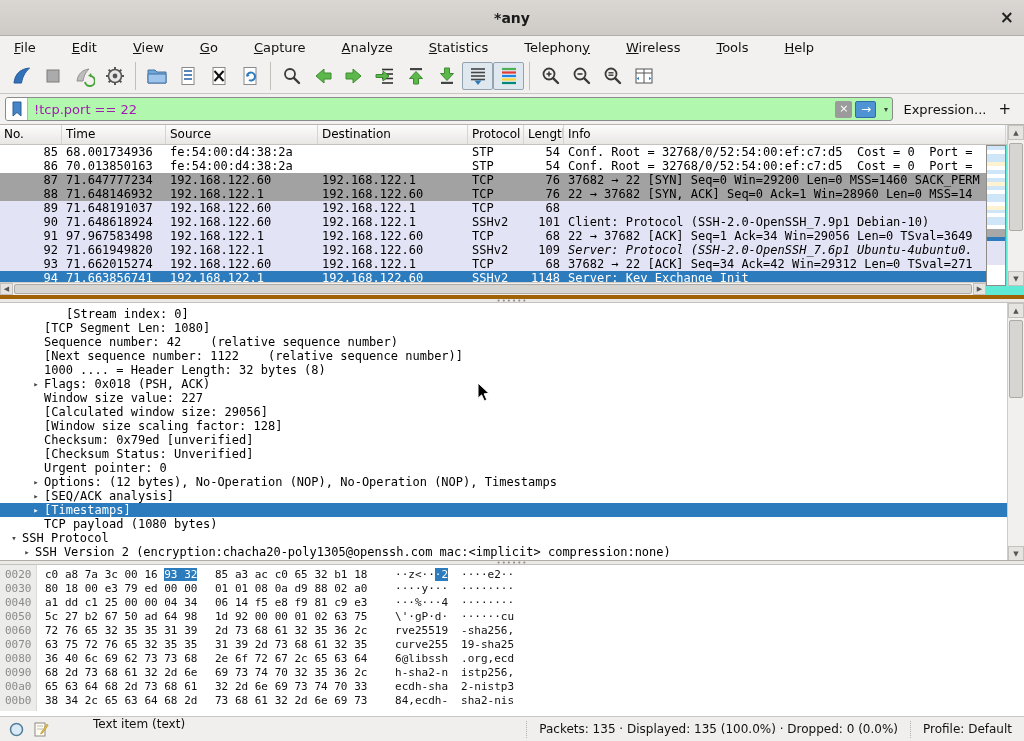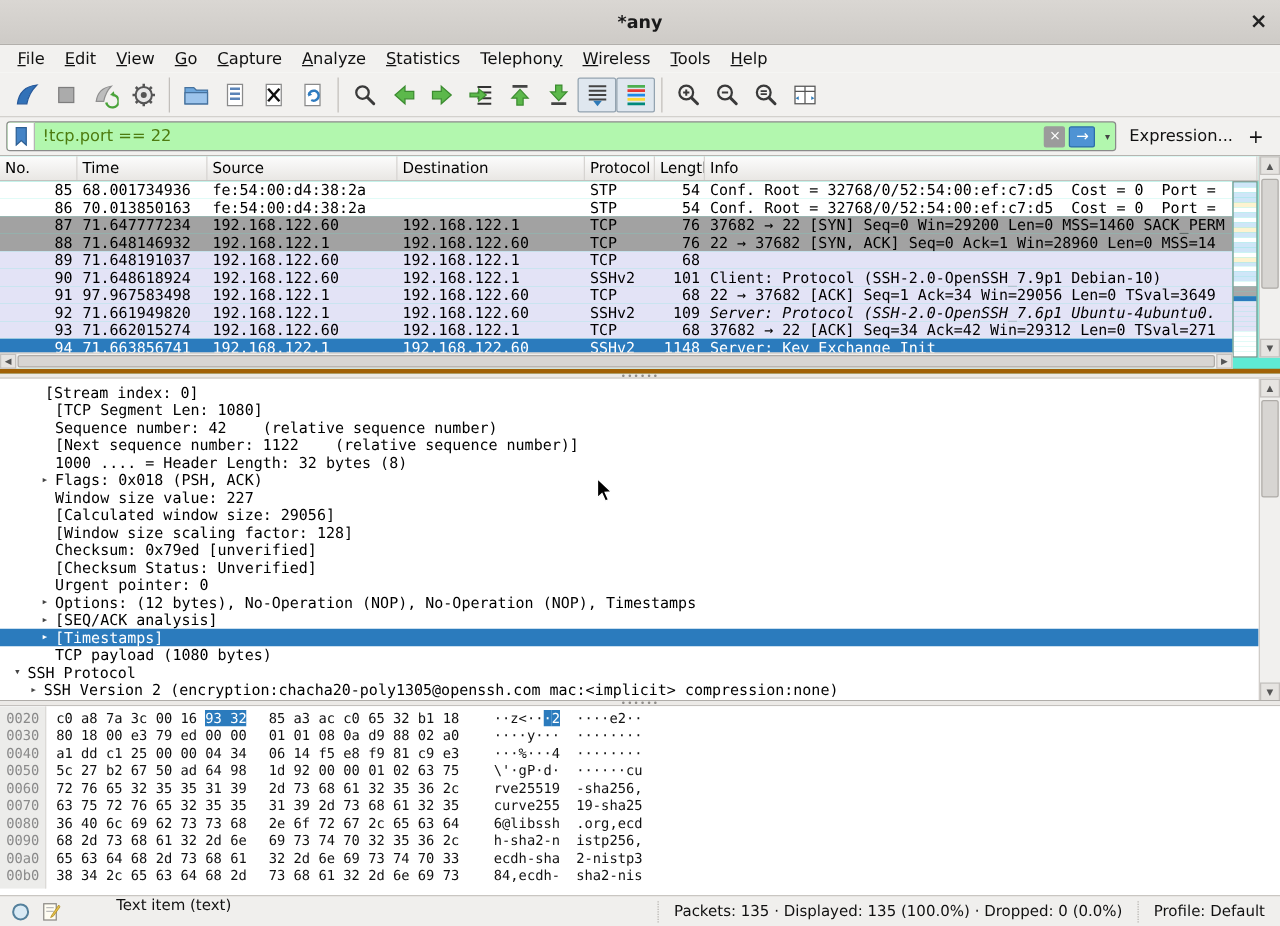--- a/index.html
+++ b/index.html
@@ -13,37 +13,37 @@
   *{box-sizing:border-box;margin:0;padding:0;}
   body{width:1024px;height:741px;overflow:hidden;font-family:"DejaVu Sans",sans-serif;background:#fff;}
   #app{position:relative;width:1024px;height:741px;outline:1px solid #9a9a9a;background:#fff;}
 
   
   .titlebar{height:36px;background:linear-gradient(#dad7d3,#cecbc7);border-bottom:1px solid #b2afab;
     display:flex;align-items:center;justify-content:center;position:relative;font-size:14px;font-weight:bold;color:#1a1a1a;}
   .close-btn{position:absolute;right:10px;top:7px;font-size:17px;line-height:20px;color:#222;cursor:default;}
 
   
-  .menubar{height:22px;background:var(--chrome);display:flex;align-items:center;padding-left:6px;font-size:13px;color:#111;}
+  .menubar{height:22px;background:var(--chrome);display:flex;align-items:center;padding-left:6px;font-size:13px;color:#111;gap:20px;}
   .menu-item{padding:2px 8px;white-space:nowrap;}
   .menu-item .u{text-decoration:underline;}
 
   
   .toolbar{height:36px;background:var(--chrome);border-bottom:1px solid var(--border);display:flex;align-items:center;padding:0 6px;}
   .tb-group{display:flex;align-items:center;}
   .tb-group + .tb-group{border-left:1px solid #c2bfbb;margin-left:5px;padding-left:5px;}
   .tb-btn{width:31px;height:28px;display:flex;align-items:center;justify-content:center;border:1px solid transparent;border-radius:2px;}
   .tb-btn.active{background:#dfe7ef;border:1px solid #93a3b0;}
   .tb-btn svg{display:block;}
 
   
   .filterbar{height:31px;background:var(--chrome);border-bottom:1px solid #b7b4b0;display:flex;align-items:center;padding:0 5px;}
   .filter-field{flex:1;height:24px;background:var(--filter-green);border:1px solid #8a8a8a;border-radius:3px;display:flex;align-items:center;overflow:hidden;}
   .bookmark-btn{width:22px;height:22px;background:#fff;border-right:1px solid #b5b5b5;display:flex;align-items:center;justify-content:center;}
-  .filter-input{flex:1;background:transparent;border:none;outline:none;font:13px "DejaVu Sans",sans-serif;padding:0 6px;color:#4d7c0f;}
+  .filter-input{flex:1;background:transparent;border:none;outline:none;font:13px "DejaVu Sans",sans-serif;padding:0 6px;color:#a21caf;}
   .clear-btn{width:17px;height:17px;background:#9b9b9b;border-radius:2px;color:#fff;font-size:11px;line-height:16px;text-align:center;margin-right:3px;}
   .apply-btn{width:21px;height:17px;background:#4e93d4;border:1px solid #2d6da8;border-radius:2px;color:#fff;font-size:12px;line-height:15px;text-align:center;margin-right:3px;}
   .dropdown-btn{width:13px;height:22px;font-size:8px;color:#444;display:flex;align-items:center;justify-content:center;}
   .expression-label{font-size:13px;color:#111;padding:0 10px;white-space:nowrap;}
   .add-btn{font-size:15px;color:#111;padding:0 8px 0 2px;}
 
   
   .packet-list{position:relative;height:174px;background:#5eead4;border-bottom:4px solid #a16207;}
   .plist-header{position:absolute;left:0;top:0;width:1007px;height:20px;display:flex;
     background:linear-gradient(#fcfcfc,#e9e7e4);border-bottom:1px solid #c4c1be;font-size:12px;color:#000;}
@@ -387,21 +387,21 @@
       <div class="arr" style="right:0;">▶</div>
     </div>
   </div>
 
   <div class="splitter">
       <span class="dots">••••••</span>
     </div>
 
   <div class="details">
     <div class="details-content">
-        <div class="dline" style="padding-left: 36px;"><span>[Stream index: 0]</span></div>
+        <div class="dline" style="padding-left: 66px;"><span>[Stream index: 0]</span></div>
         <div class="dline" style="padding-left: 44px;"><span>[TCP Segment Len: 1080]</span></div>
         <div class="dline" style="padding-left: 44px;"><span>Sequence number: 42    (relative sequence number)</span></div>
         <div class="dline" style="padding-left: 44px;"><span>[Next sequence number: 1122    (relative sequence number)]</span></div>
         <div class="dline" style="padding-left: 44px;"><span>1000 .... = Header Length: 32 bytes (8)</span></div>
         <div class="dline" style="padding-left: 28px;"><span class="arrow">▸</span><span>Flags: 0x018 (PSH, ACK)</span></div>
         <div class="dline" style="padding-left: 44px;"><span>Window size value: 227</span></div>
         <div class="dline" style="padding-left: 44px;"><span>[Calculated window size: 29056]</span></div>
         <div class="dline" style="padding-left: 44px;"><span>[Window size scaling factor: 128]</span></div>
         <div class="dline" style="padding-left: 44px;"><span>Checksum: 0x79ed [unverified]</span></div>
         <div class="dline" style="padding-left: 44px;"><span>[Checksum Status: Unverified]</span></div>

